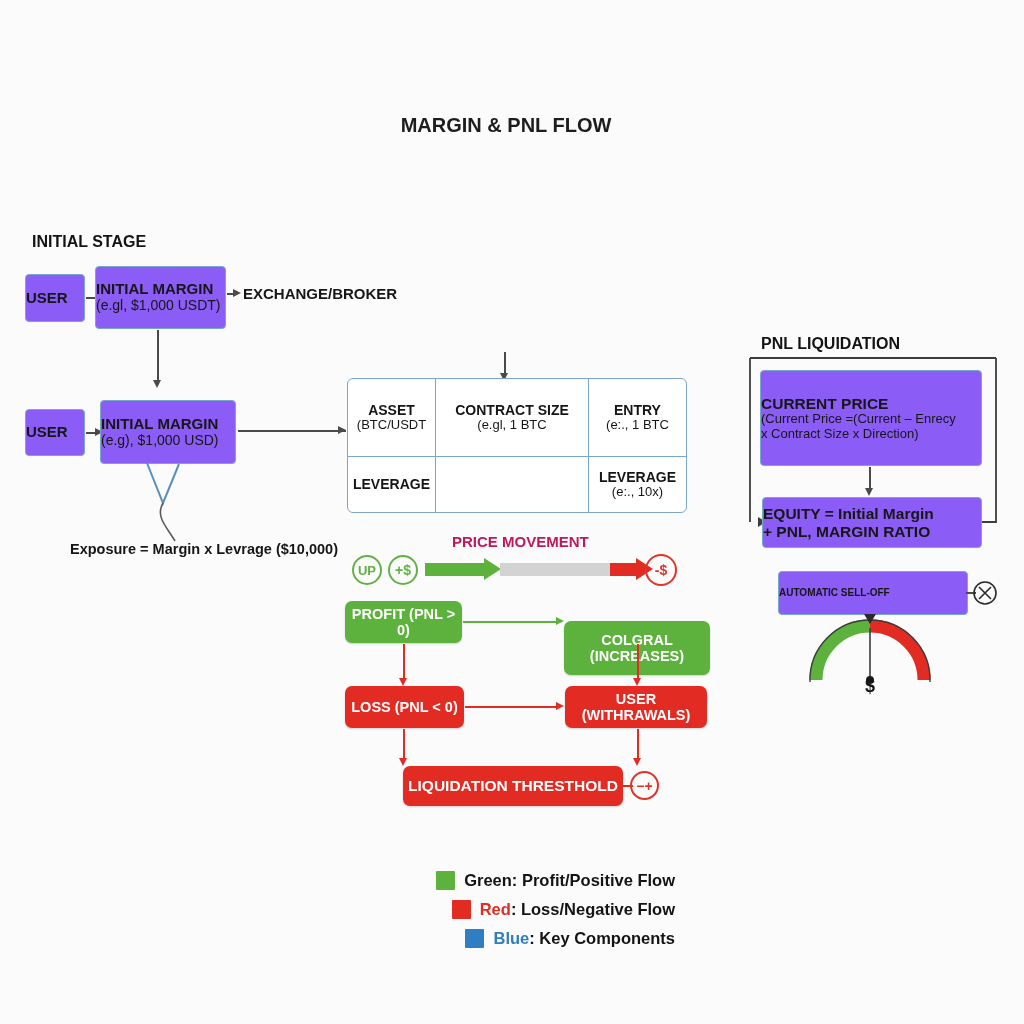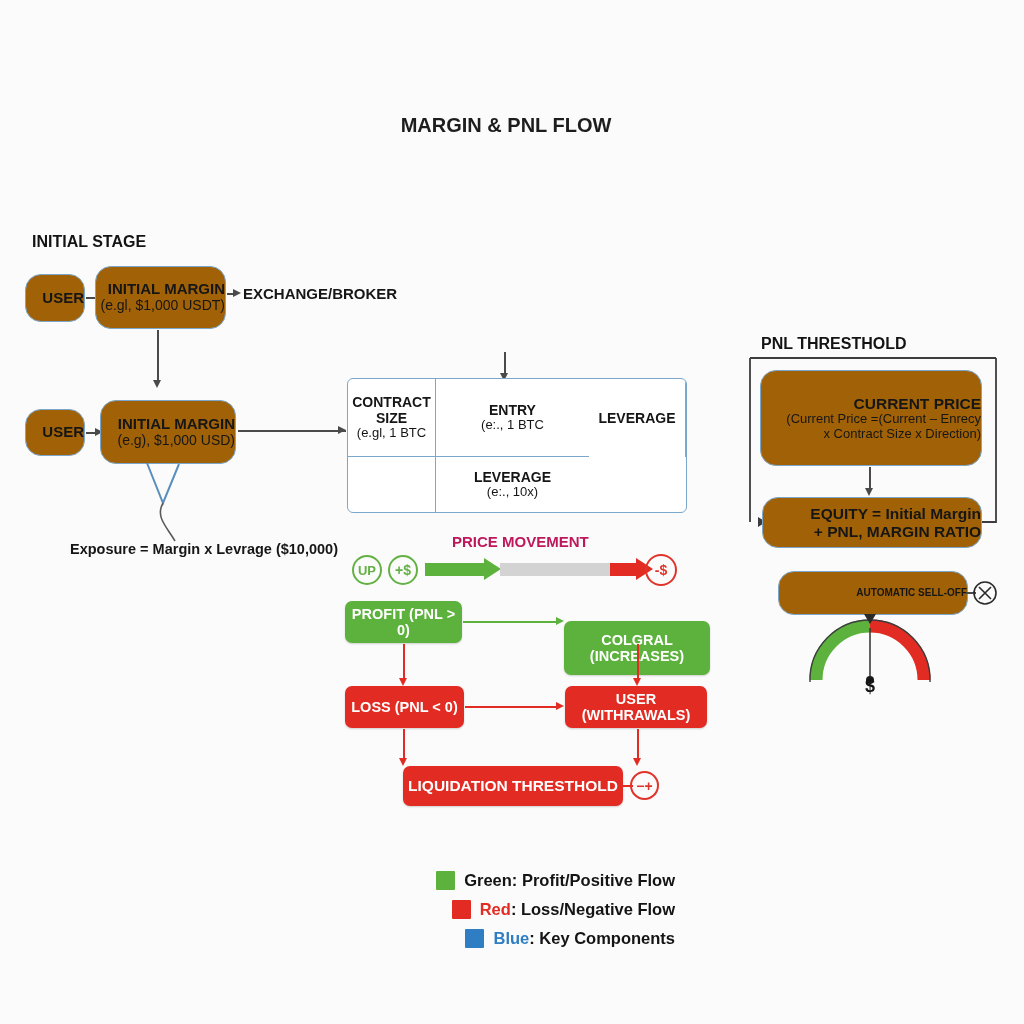--- a/index.html
+++ b/index.html
@@ -25,22 +25,22 @@
     color:#ffffff;font-size:25px;font-weight:bold;letter-spacing:.3px;
     text-shadow:0 1px 1px rgba(0,0,0,.25);
   }
   .subtitle{
     left:292px;top:114px;width:428px;
     text-align:center;font-size:20px;font-weight:bold;color:#1d1d1d;
   }
 
   
   .bbox{
-    border:1.6px solid #7ba7cc;background:#a16207;border-radius:16px;
-    display:flex;flex-direction:column;align-items:flex-end;justify-content:center;
+    border:1.6px solid #7ba7cc;background:#8b5cf6;border-radius:4px;
+    display:flex;flex-direction:column;align-items:flex-start;justify-content:center;
     text-align:center;line-height:1.12;
   }
   .bbox .l1{font-size:15px;font-weight:bold;color:#161616;}
   .bbox .l2{font-size:14px;color:#161616;}
 
   .section-label{font-size:16px;font-weight:bold;color:#131313;}
   .plain-label{font-size:15px;font-weight:bold;color:#161616;}
 
   
   .ln{background:#4a4a4a;}
@@ -140,20 +140,24 @@
   <div class="abs" style="left:70px;top:541px;font-size:14.5px;font-weight:bold;color:#161616;">Exposure = Margin x Levrage ($10,000)</div>
 
   <div class="abs ln ln-h" style="left:238px;top:430px;width:108px;"></div>
   <div class="abs tri-r" style="left:338px;top:426px;"></div>
 
   <div class="abs ln ln-v" style="left:504px;top:352px;height:25px;"></div>
   <div class="abs tri-d" style="left:500px;top:373px;"></div>
 
   <div class="abs ftable" style="left:347px;top:378px;width:340px;height:135px;">
     <div class="fcell">
+      <div class="t1">ASSET</div>
+      <div class="t2">(BTC/USDT</div>
+    </div>
+    <div class="fcell">
       <div class="t1">CONTRACT SIZE</div>
       <div class="t2">(e.gl, 1 BTC</div>
     </div>
     <div class="fcell lastcol">
       <div class="t1">ENTRY</div>
       <div class="t2">(e:., 1 BTC</div>
     </div>
     <div class="fcell lastrow">
       <div class="t1">LEVERAGE</div>
     </div>
@@ -220,21 +224,21 @@
   <div class="abs tri-d-r" style="left:633px;top:758px;"></div>
 
   <div class="abs cbox red" style="left:403px;top:766px;width:220px;height:40px;font-size:15.5px;">
     <span>LIQUIDATION THRESTHOLD</span>
   </div>
   <div class="abs ln-r" style="left:623px;top:785px;width:10px;height:1.8px;"></div>
   <div class="abs circ circ-red" style="left:630px;top:771px;width:29px;height:29px;font-size:14px;">
     <span>−+</span>
   </div>
 
-  <div class="abs section-label" style="left:761px;top:335px;">PNL THRESTHOLD</div>
+  <div class="abs section-label" style="left:761px;top:335px;">PNL LIQUIDATION</div>
 
   <svg class="abs" style="left:748px;top:356px;width:252px;height:192px;" viewBox="0 0 252 192">
     <path d="M248 2 L248 166 L10 166" fill="none" stroke="#3d3d3d" stroke-width="1.8"></path>
     <path d="M2 2 L2 166" fill="none" stroke="#3d3d3d" stroke-width="1.8"></path>
     <path d="M248 2 L2 2" fill="none" stroke="#3d3d3d" stroke-width="1.8"></path>
     <path d="M10 161 L18 166 L10 171 Z" fill="#3d3d3d"></path>
   </svg>
 
   <div class="abs bbox" style="left:760px;top:370px;width:222px;height:96px;">
     <div class="l1" style="font-size:15.5px;">CURRENT PRICE</div>

